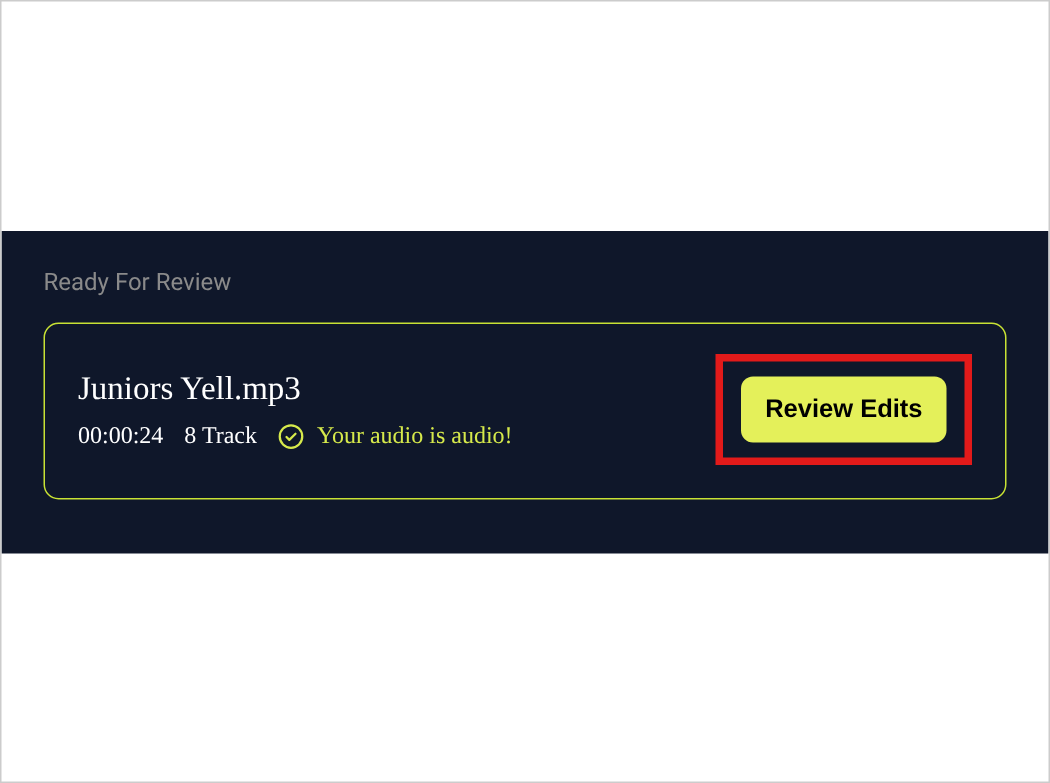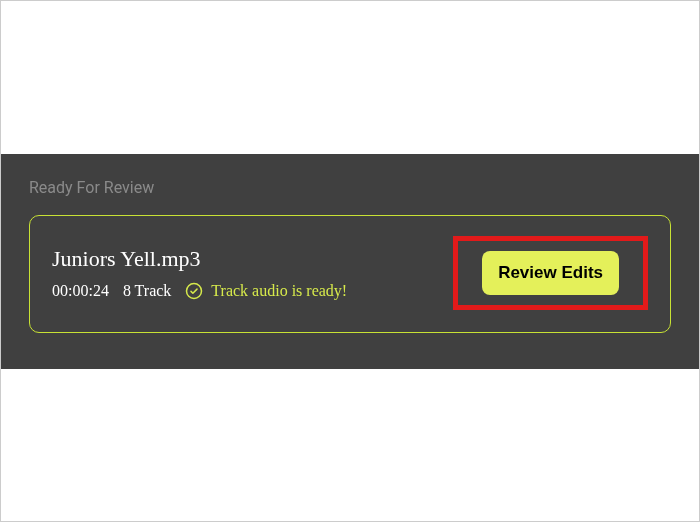--- a/index.html
+++ b/index.html
@@ -15,21 +15,21 @@
       border: 1px solid #ccc;
       display: flex;
       align-items: center;
       justify-content: center;
     }
     .outer-wrap {
       width: 100%;
       padding: 0;
     }
     .dark-panel {
-      background: #404040;
+      background: #0f172a;
       width: 100%;
       padding: 24px 28px 36px 28px;
     }
     .section-title {
       color: #8a8a8a;
       font-size: 16px;
       font-weight: 400;
       margin-bottom: 18px;
     }
     .card {
@@ -78,21 +78,21 @@
     .check-icon svg {
       width: 100%;
       height: 100%;
       display: block;
     }
     .status-text {
       color: #d6e94b;
     }
     .highlight-box {
       border: 5px solid #e21a1a;
-      padding: 10px 24px;
+      padding: 10px 12px;
       display: inline-flex;
     }
     .review-btn {
       background: #e4f05a;
       color: #000;
       border: none;
       border-radius: 8px;
       font-size: 17px;
       font-weight: 700;
       padding: 12px 16px;
@@ -113,21 +113,21 @@
         <div class="meta-row">
           <span class="duration">00:00:24</span>
           <span class="track-count">8 Track</span>
           <span class="status-wrap">
             <span class="check-icon">
               <svg viewBox="0 0 24 24" fill="none" stroke="#d6e94b" stroke-width="2" stroke-linecap="round" stroke-linejoin="round">
                 <circle cx="12" cy="12" r="10"></circle>
                 <path d="M8 12.5l2.5 2.5L16 9.5"></path>
               </svg>
             </span>
-            <span class="status-text">Track audio is ready!</span>
+            <span class="status-text">Your audio is audio!</span>
           </span>
         </div>
       </div>
 
       <div class="highlight-box">
         <button class="review-btn">Review Edits</button>
       </div>
     </div>
   </div>
 </div>

